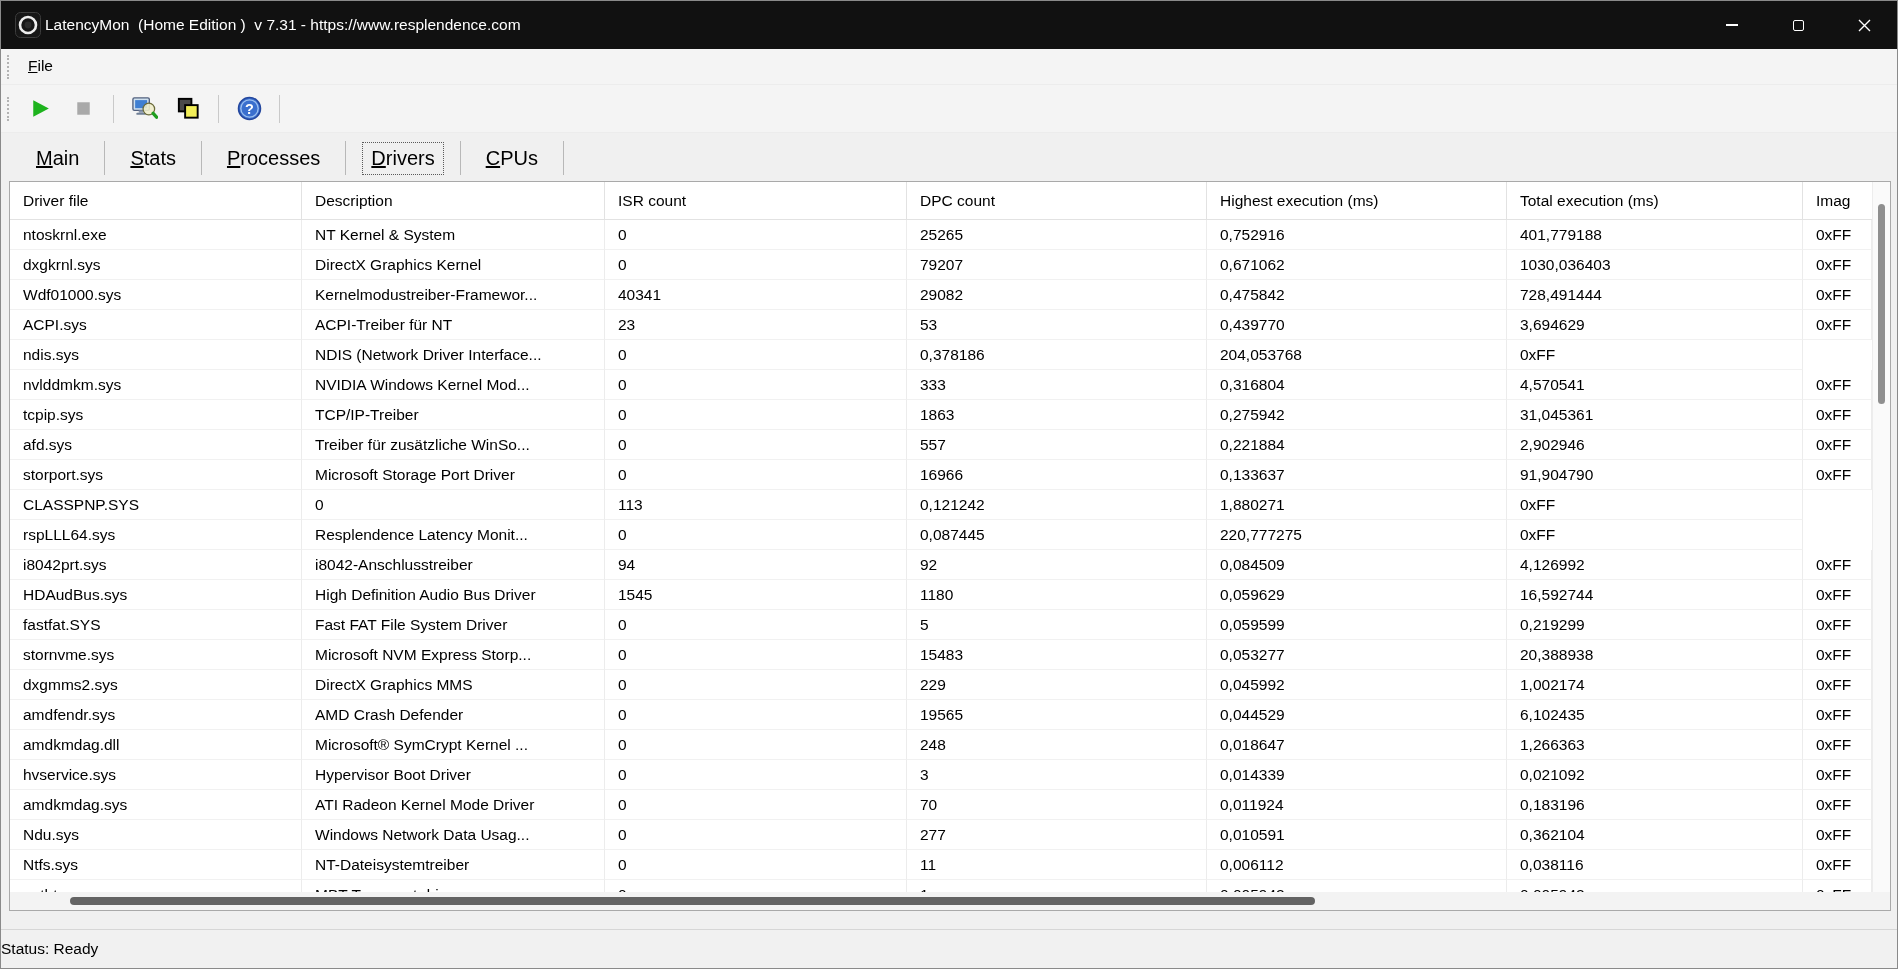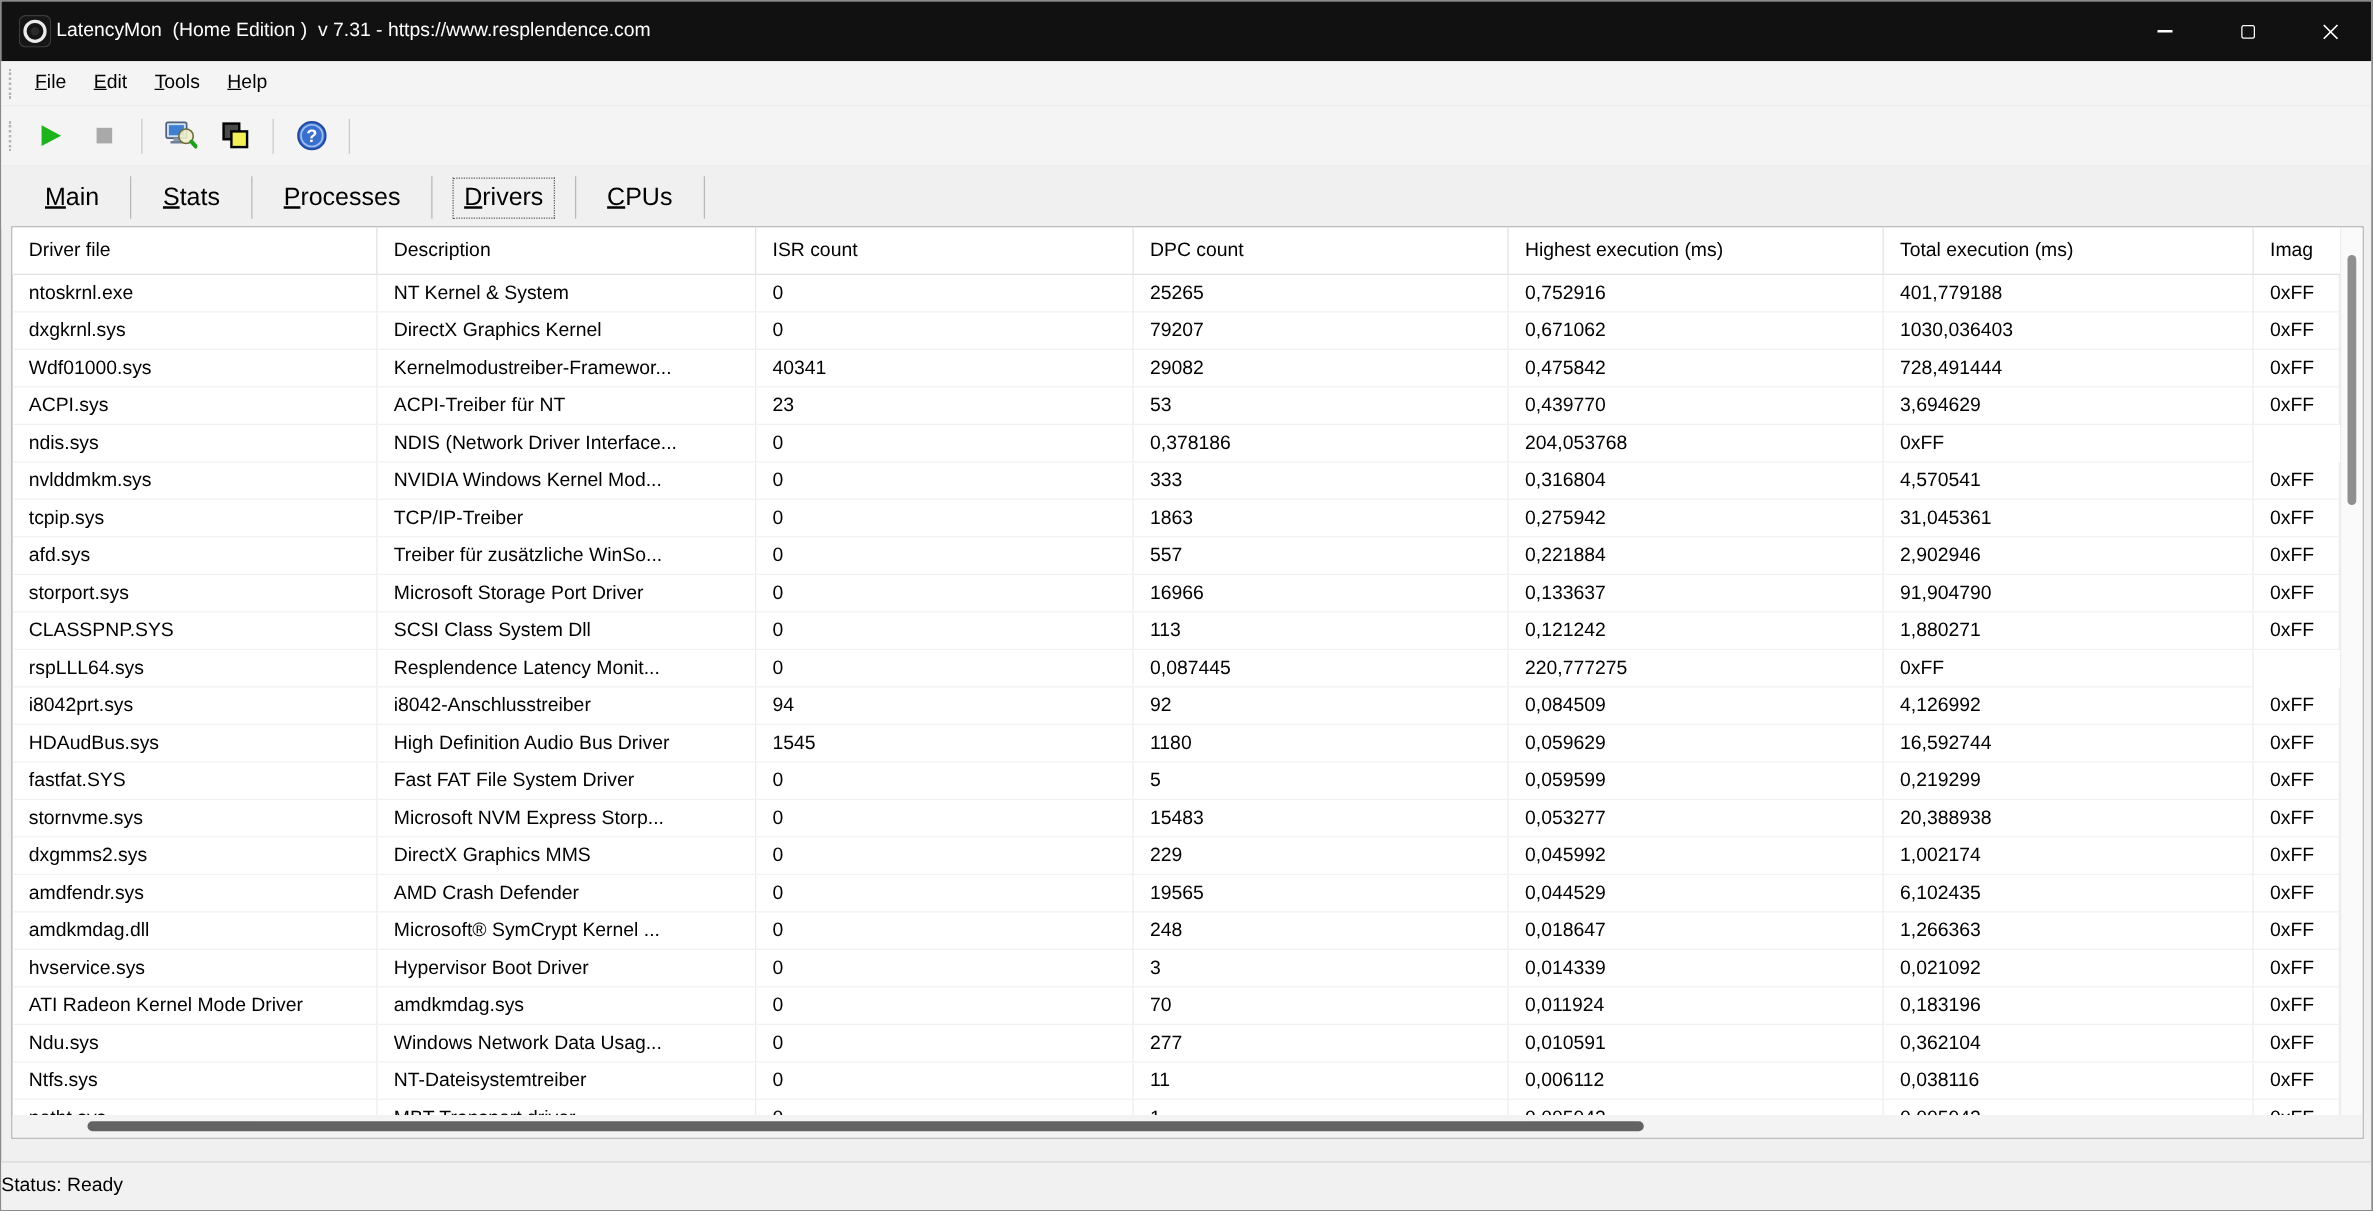--- a/index.html
+++ b/index.html
@@ -75,21 +75,21 @@
       <div class="win-btn">
         <svg width="13" height="13" viewBox="0 0 13 13">
             <path d="M1 1 L12 12 M12 1 L1 12" stroke="#fff" stroke-width="1.4"></path>
           </svg>
       </div>
     </div>
   </div>
 
   <div class="menubar">
     <div class="gripper"></div>
-    <div class="menu-items" style="display:flex;height:100%;">
+    <div class="menu-items" style="display:flex;height:100%;flex-direction:column;">
         <div class="menu-item"><span class="u">F</span>ile</div>
         <div class="menu-item"><span class="u">E</span>dit</div>
         <div class="menu-item"><span class="u">T</span>ools</div>
         <div class="menu-item"><span class="u">H</span>elp</div>
       </div>
   </div>
 
   <div class="toolbar">
     <div class="gripper"></div>
     <div class="tool-items" style="display:flex;align-items:center;height:100%;">
@@ -241,21 +241,20 @@
           <div class="cell c0">storport.sys</div>
           <div class="cell c1">Microsoft Storage Port Driver</div>
           <div class="cell c2">0</div>
           <div class="cell c3">16966</div>
           <div class="cell c4">0,133637</div>
           <div class="cell c5">91,904790</div>
           <div class="cell c6">0xFF</div>
         </div>
         <div class="trow">
           <div class="cell c0">CLASSPNP.SYS</div>
-          <div class="cell c1">SCSI Class System Dll</div>
           <div class="cell c2">0</div>
           <div class="cell c3">113</div>
           <div class="cell c4">0,121242</div>
           <div class="cell c5">1,880271</div>
           <div class="cell c6">0xFF</div>
         </div>
         <div class="trow">
           <div class="cell c0">rspLLL64.sys</div>
           <div class="cell c1">Resplendence Latency Monit...</div>
           <div class="cell c2">0</div>
@@ -329,22 +328,22 @@
         <div class="trow">
           <div class="cell c0">hvservice.sys</div>
           <div class="cell c1">Hypervisor Boot Driver</div>
           <div class="cell c2">0</div>
           <div class="cell c3">3</div>
           <div class="cell c4">0,014339</div>
           <div class="cell c5">0,021092</div>
           <div class="cell c6">0xFF</div>
         </div>
         <div class="trow">
+          <div class="cell c0">amdkmdag.sys</div>
           <div class="cell c1">ATI Radeon Kernel Mode Driver</div>
-          <div class="cell c0">amdkmdag.sys</div>
           <div class="cell c2">0</div>
           <div class="cell c3">70</div>
           <div class="cell c4">0,011924</div>
           <div class="cell c5">0,183196</div>
           <div class="cell c6">0xFF</div>
         </div>
         <div class="trow">
           <div class="cell c0">Ndu.sys</div>
           <div class="cell c1">Windows Network Data Usag...</div>
           <div class="cell c2">0</div>

